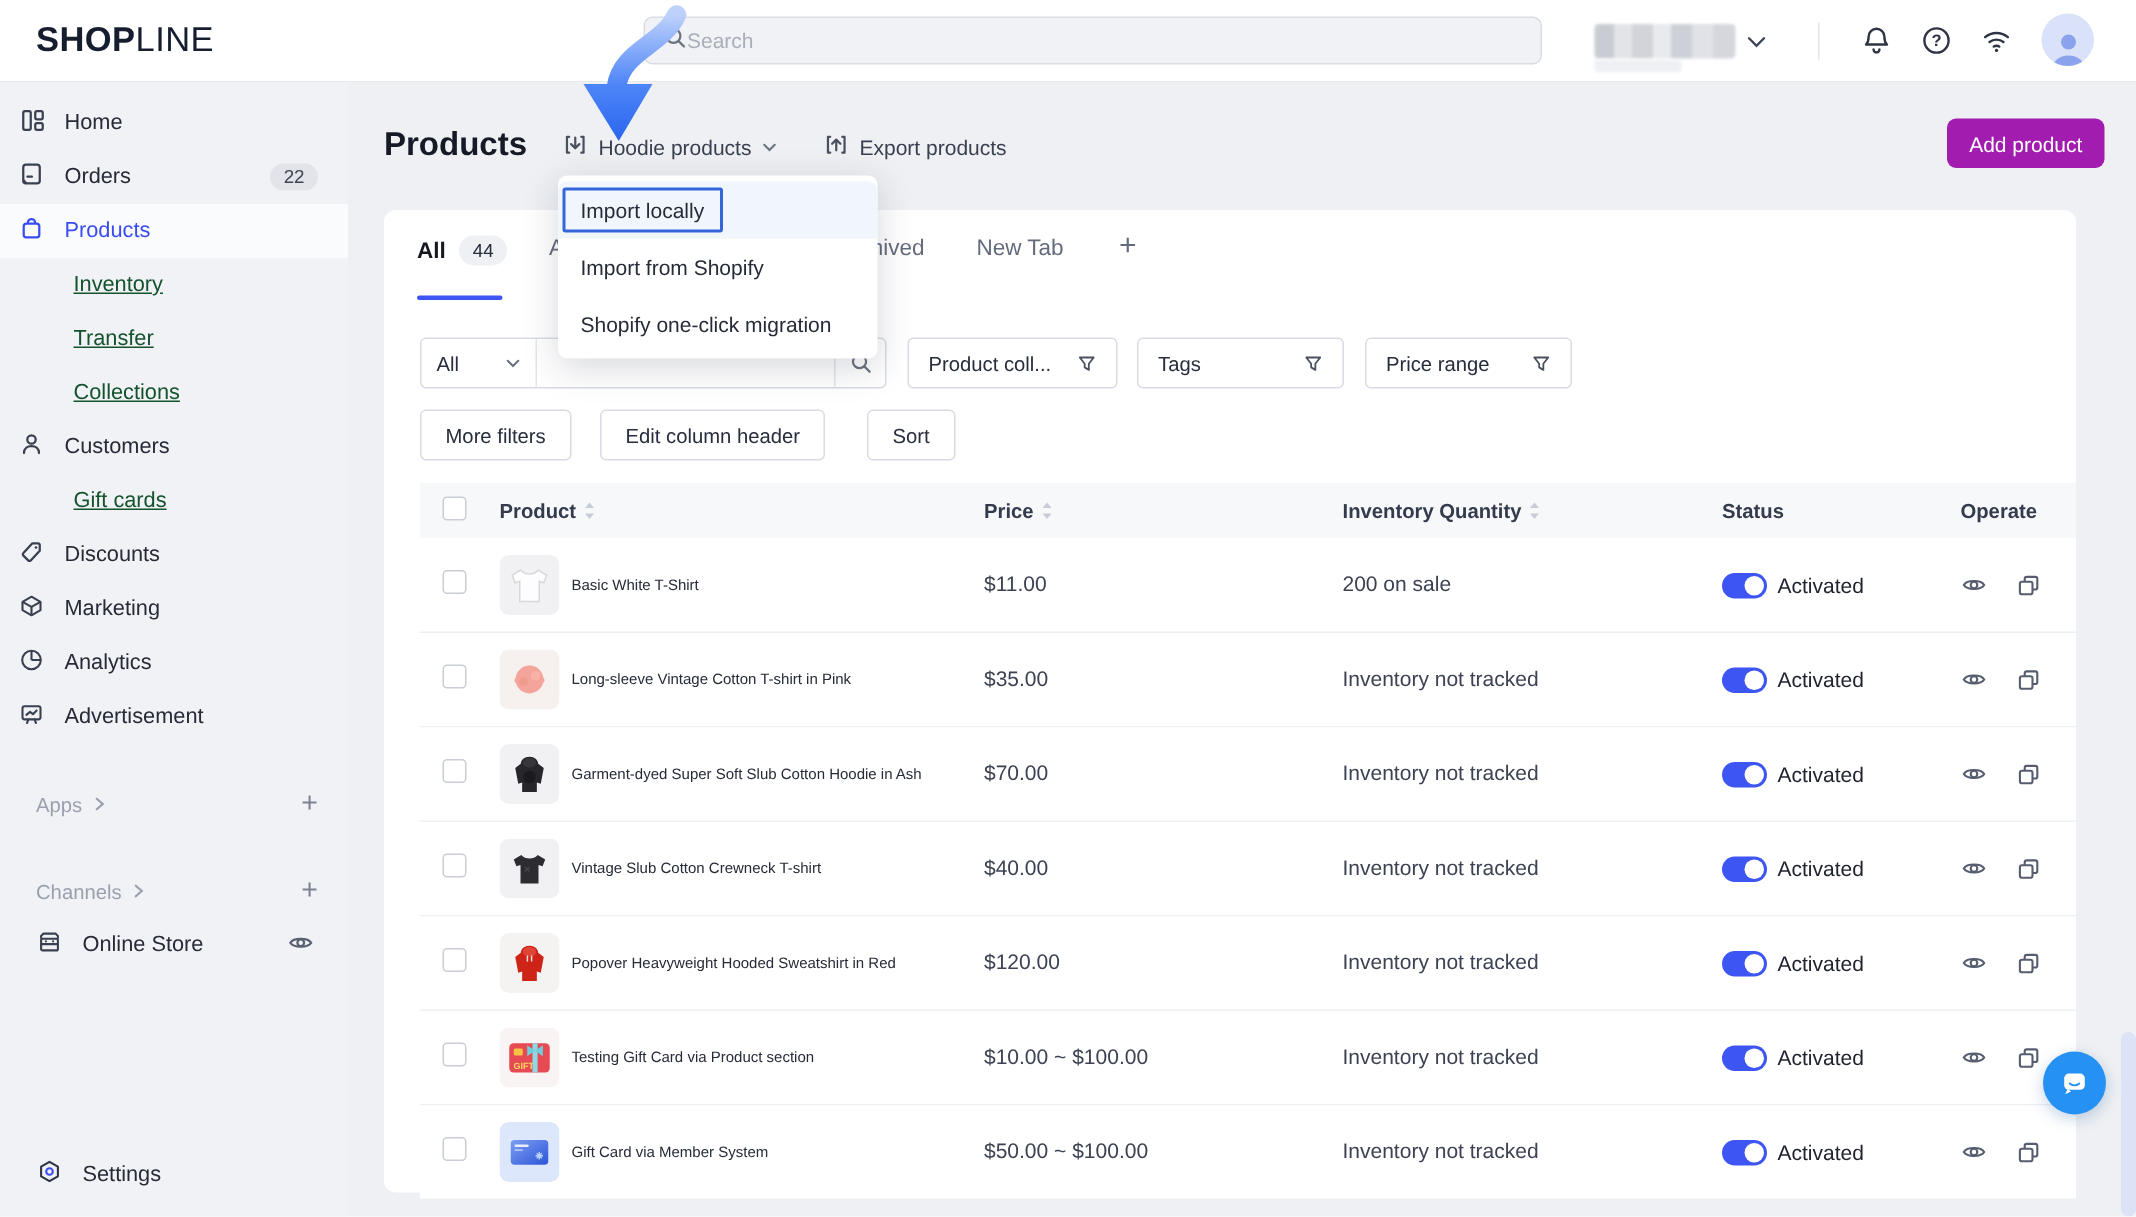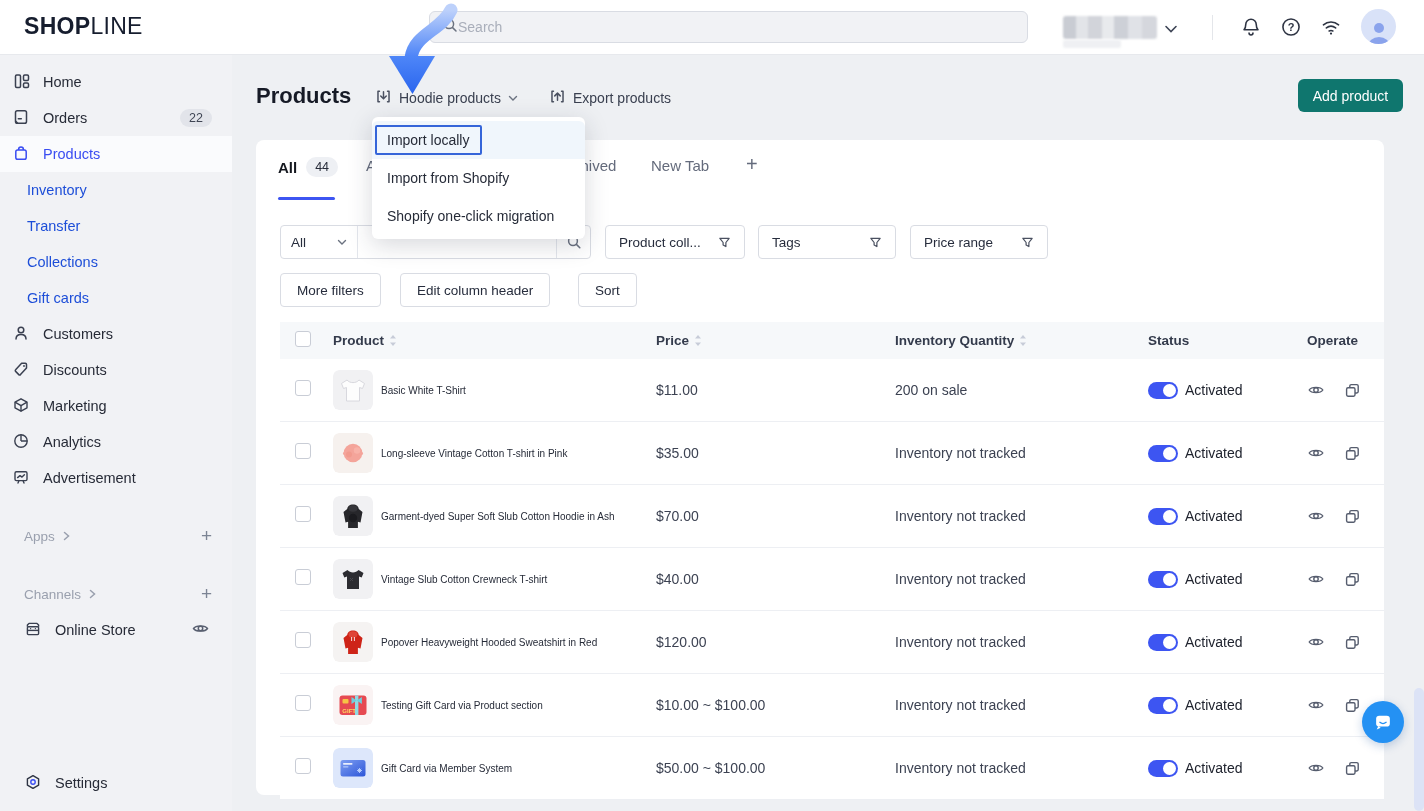--- a/index.html
+++ b/index.html
@@ -20,33 +20,33 @@
   .redacted-sub { position:absolute; left:1063px; top:40px; width:58px; height:8px; border-radius:2px; background:#eff0f3; filter:blur(1px); }
   .acct-chevron { position:absolute; left:1164px; top:20px; }
   .top-divider { position:absolute; left:1212px; top:15px; width:1px; height:25px; background:#e4e6ea; }
   .top-ic { position:absolute; top:16px; cursor:pointer; }
   .avatar { position:absolute; left:1361px; top:9px; width:35px; height:35px; border-radius:50%; background:#d9e2f8; display:flex; align-items:flex-end; justify-content:center; overflow:hidden; cursor:pointer; }
 
   
   .sidebar { position:absolute; left:0; top:55px; width:232px; height:756px; background:#f1f2f5; z-index:10; }
   .nav { position:absolute; top:9px; left:0; width:100%; }
   .nav-item { height:36px; display:flex; align-items:center; padding-left:12px; gap:13px; font-size:14.5px; color:#272b37; font-weight:500; cursor:pointer; }
-  .nav-item.sub { padding-left:27px; color:#1d4ed8; font-weight:400; }
+  .nav-item.sub { padding-left:49px; color:#14532d; font-weight:400;text-decoration:underline; }
   .nav-item.active { background:#fafbfd; color:#3a4df2; }
   .nav-item .badge { margin-left:auto; margin-right:20px; background:#e2e4ea; color:#3f4554; font-size:12.5px; font-weight:400; border-radius:10px; padding:2px 9px; }
   .section-row { position:absolute; left:24px; right:20px; display:flex; align-items:center; font-size:13.5px; color:#9aa0ae; cursor:pointer; }
   .section-row .plus { margin-left:auto; font-size:19px; font-weight:300; color:#7c8494; cursor:pointer; }
   .store-row { position:absolute; left:0; width:100%; height:36px; display:flex; align-items:center; padding-left:24px; gap:13px; font-size:14.5px; color:#272b37; font-weight:500; cursor:pointer; }
   .store-row .eye-right { margin-left:auto; margin-right:22px; }
 
   
   .main { position:absolute; left:232px; top:55px; width:1192px; height:756px; }
   .page-title { position:absolute; left:24px; top:28px; font-size:22px; font-weight:700; color:#161a26; }
   .hdr-action { position:absolute; top:33px; display:flex; align-items:center; gap:7px; font-size:14px; color:#3a4050; cursor:pointer; }
-  .add-btn { position:absolute; left:1066px; top:24px; width:105px; height:33px; background:#0f766e; color:#fff; font-size:14px; font-weight:500; border:none; border-radius:6px; cursor:pointer; font-family:inherit;text-align:center; }
+  .add-btn { position:absolute; left:1066px; top:24px; width:105px; height:33px; background:#a21caf; color:#fff; font-size:14px; font-weight:500; border:none; border-radius:6px; cursor:pointer; font-family:inherit;text-align:center; }
 
   .card { position:absolute; left:24px; top:85px; width:1128px; height:655px; background:#fff; border-radius:8px; }
 
   
   .tab { position:absolute; top:17px; font-size:15px; color:#646b7c; cursor:pointer; white-space:nowrap; }
   .tab-all { left:22px; color:#15181f; font-weight:700; display:flex; align-items:center; gap:9px; }
   .tab-count { background:#eef0f4; color:#272c3a; font-weight:400; font-size:12.5px; border-radius:11px; padding:3px 9px; }
   .tab-underline { position:absolute; left:22px; top:57px; width:57px; height:3px; border-radius:2px; background:#3d55f2; }
 
   
@@ -177,30 +177,30 @@
       </div>
       <div class="nav-item sub">
           <span>Inventory</span>
         </div>
       <div class="nav-item sub">
           <span>Transfer</span>
         </div>
       <div class="nav-item sub">
           <span>Collections</span>
         </div>
-      <div class="nav-item sub">
-          <span>Gift cards</span>
-        </div>
       <div class="nav-item">
         <span><svg width="18" height="18" viewBox="0 0 18 18" fill="none" stroke="#3a4050" stroke-width="1.5">
               <circle cx="9" cy="6" r="2.8"></circle>
               <path d="M4 15 c0-3 2.2-4.6 5-4.6 s5 1.6 5 4.6" stroke-linecap="round"></path>
             </svg></span>
         <span>Customers</span>
       </div>
+      <div class="nav-item sub">
+          <span>Gift cards</span>
+        </div>
       <div class="nav-item">
         <span><svg width="18" height="18" viewBox="0 0 18 18" fill="none" stroke="#3a4050" stroke-width="1.5">
               <path d="M9.6 3.2 h3.7 a1.2 1.2 0 0 1 1.2 1.2 v3.7 L8.5 14.6 a1.2 1.2 0 0 1-1.7 0 L3.6 11.4 a1.2 1.2 0 0 1 0-1.7 Z" stroke-linejoin="round"></path>
               <circle cx="12" cy="6" r="0.9" fill="#3a4050" stroke="none"></circle>
             </svg></span>
         <span>Discounts</span>
       </div>
       <div class="nav-item">
         <span><svg width="18" height="18" viewBox="0 0 18 18" fill="none" stroke="#3a4050" stroke-width="1.4" stroke-linejoin="round">
               <path d="M9 2.8 L15 6.2 V11.8 L9 15.2 L3 11.8 V6.2 Z"></path>

